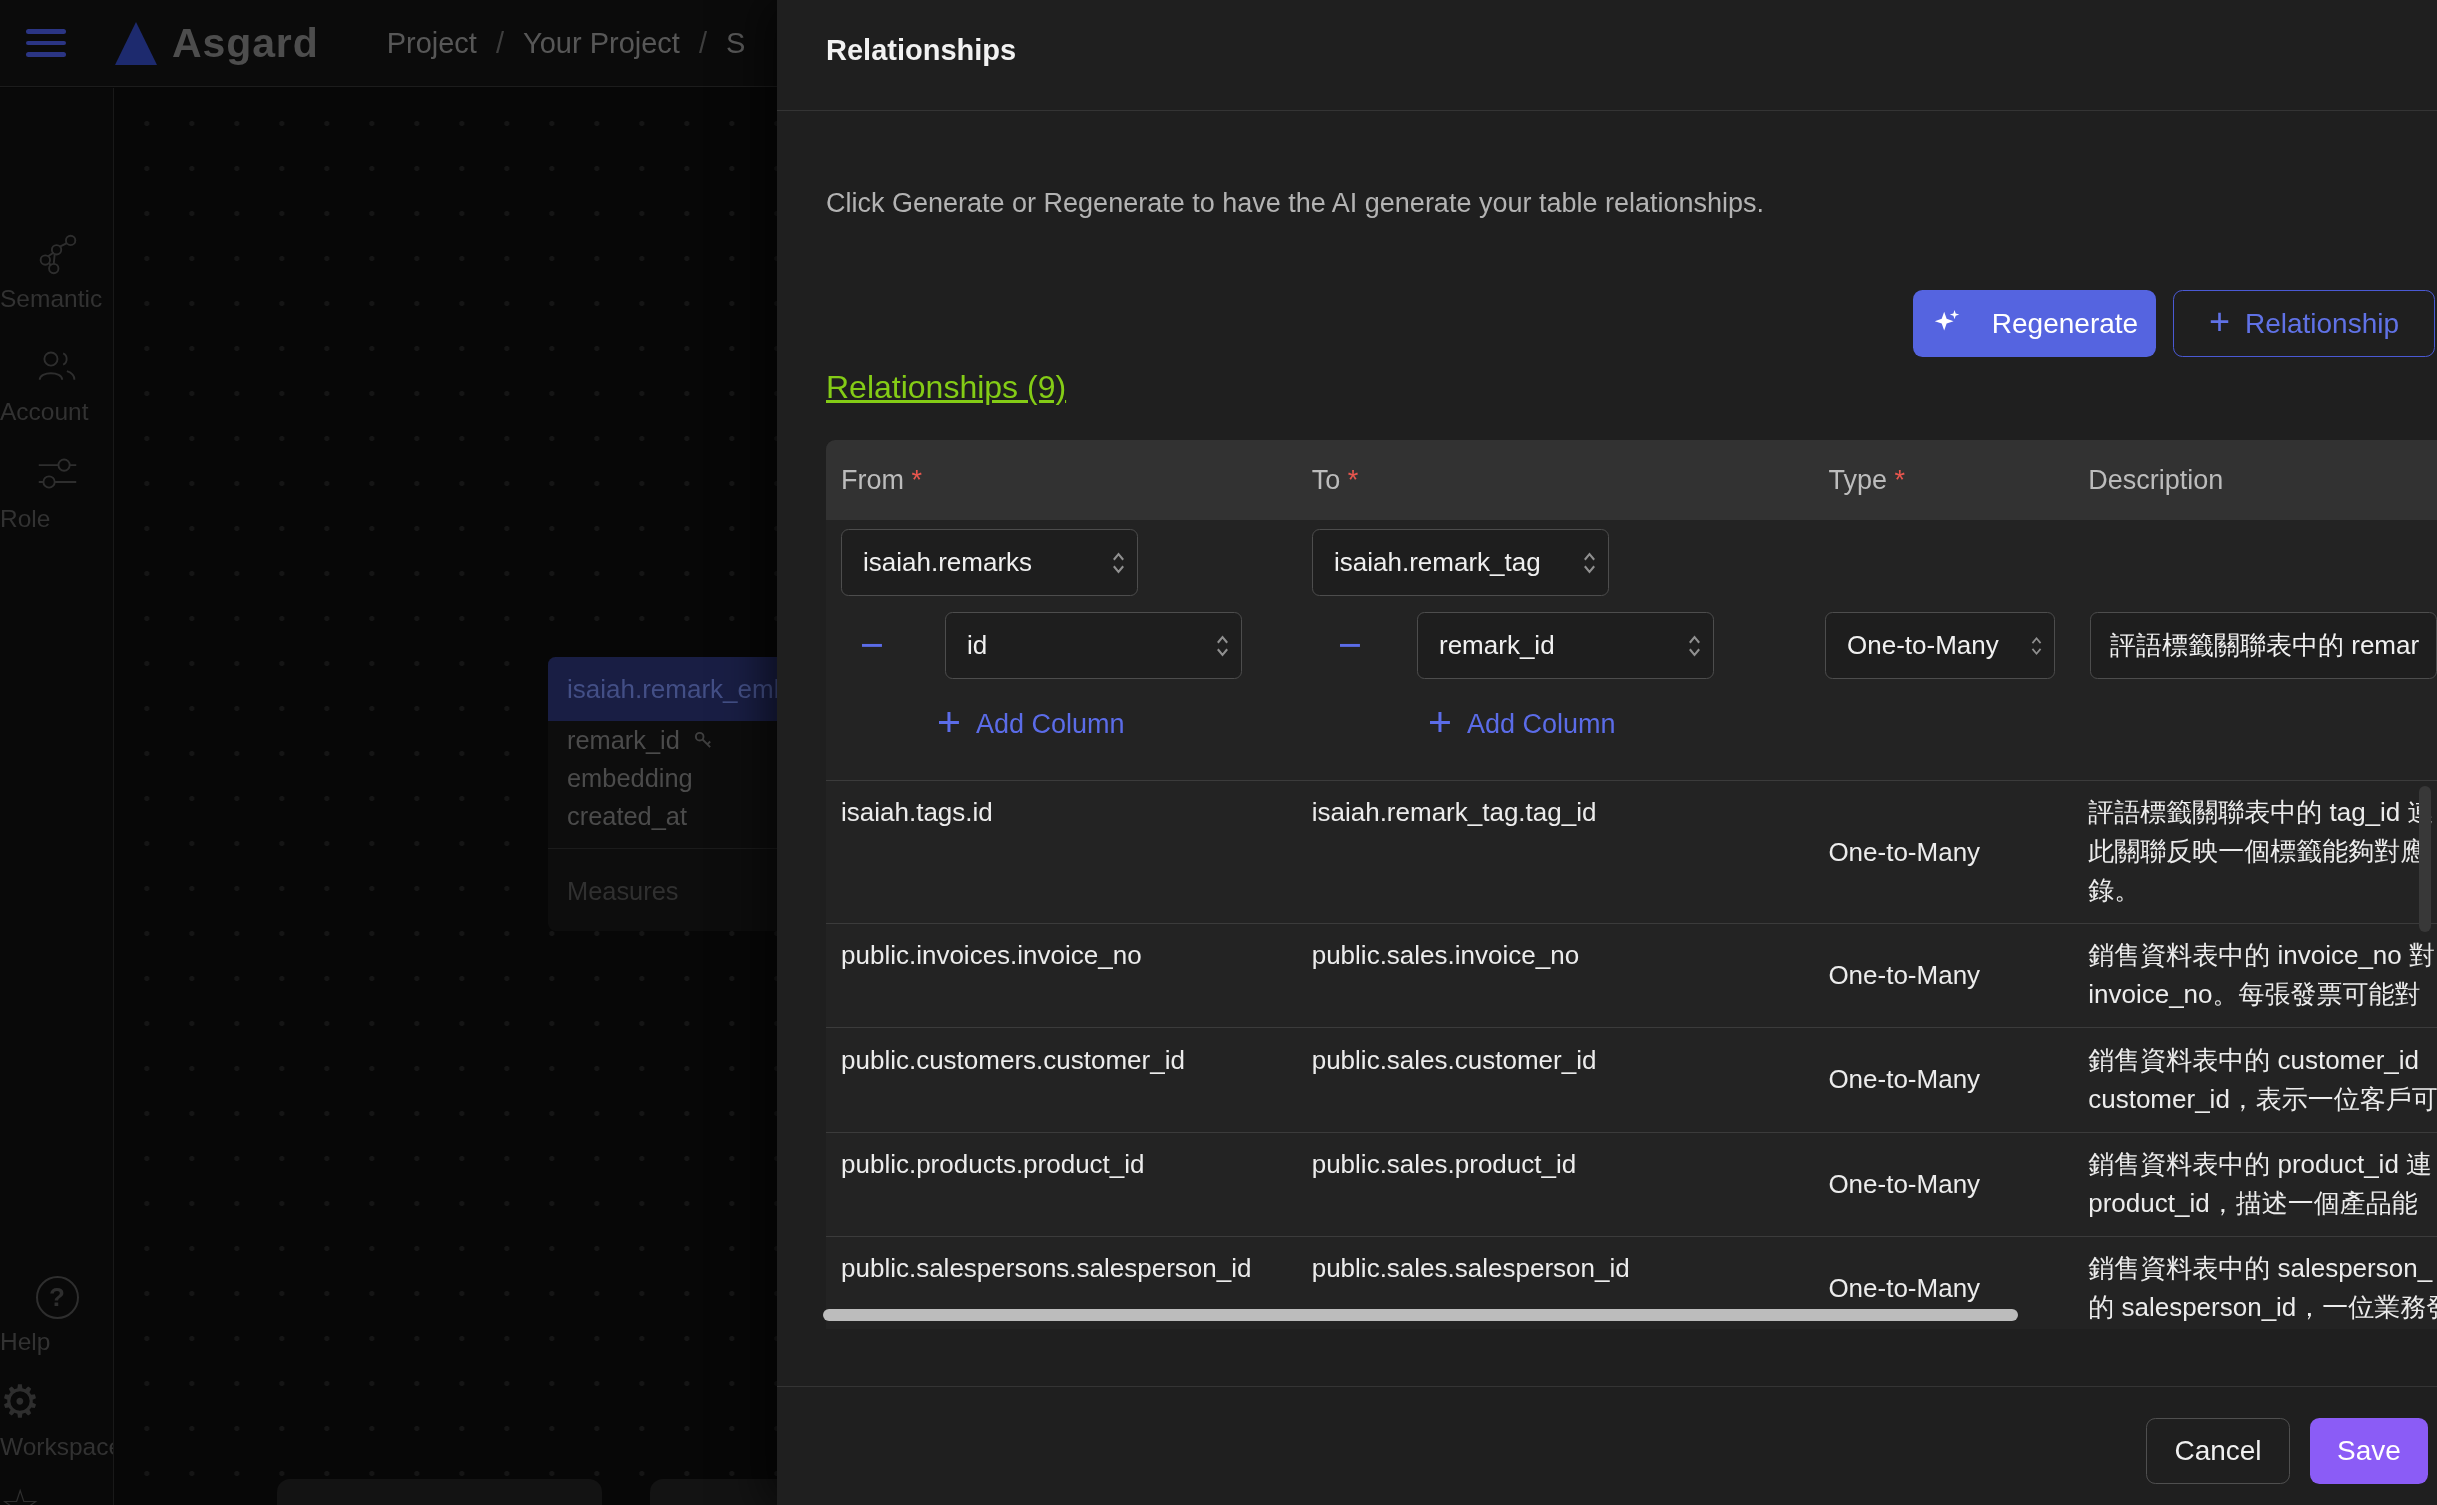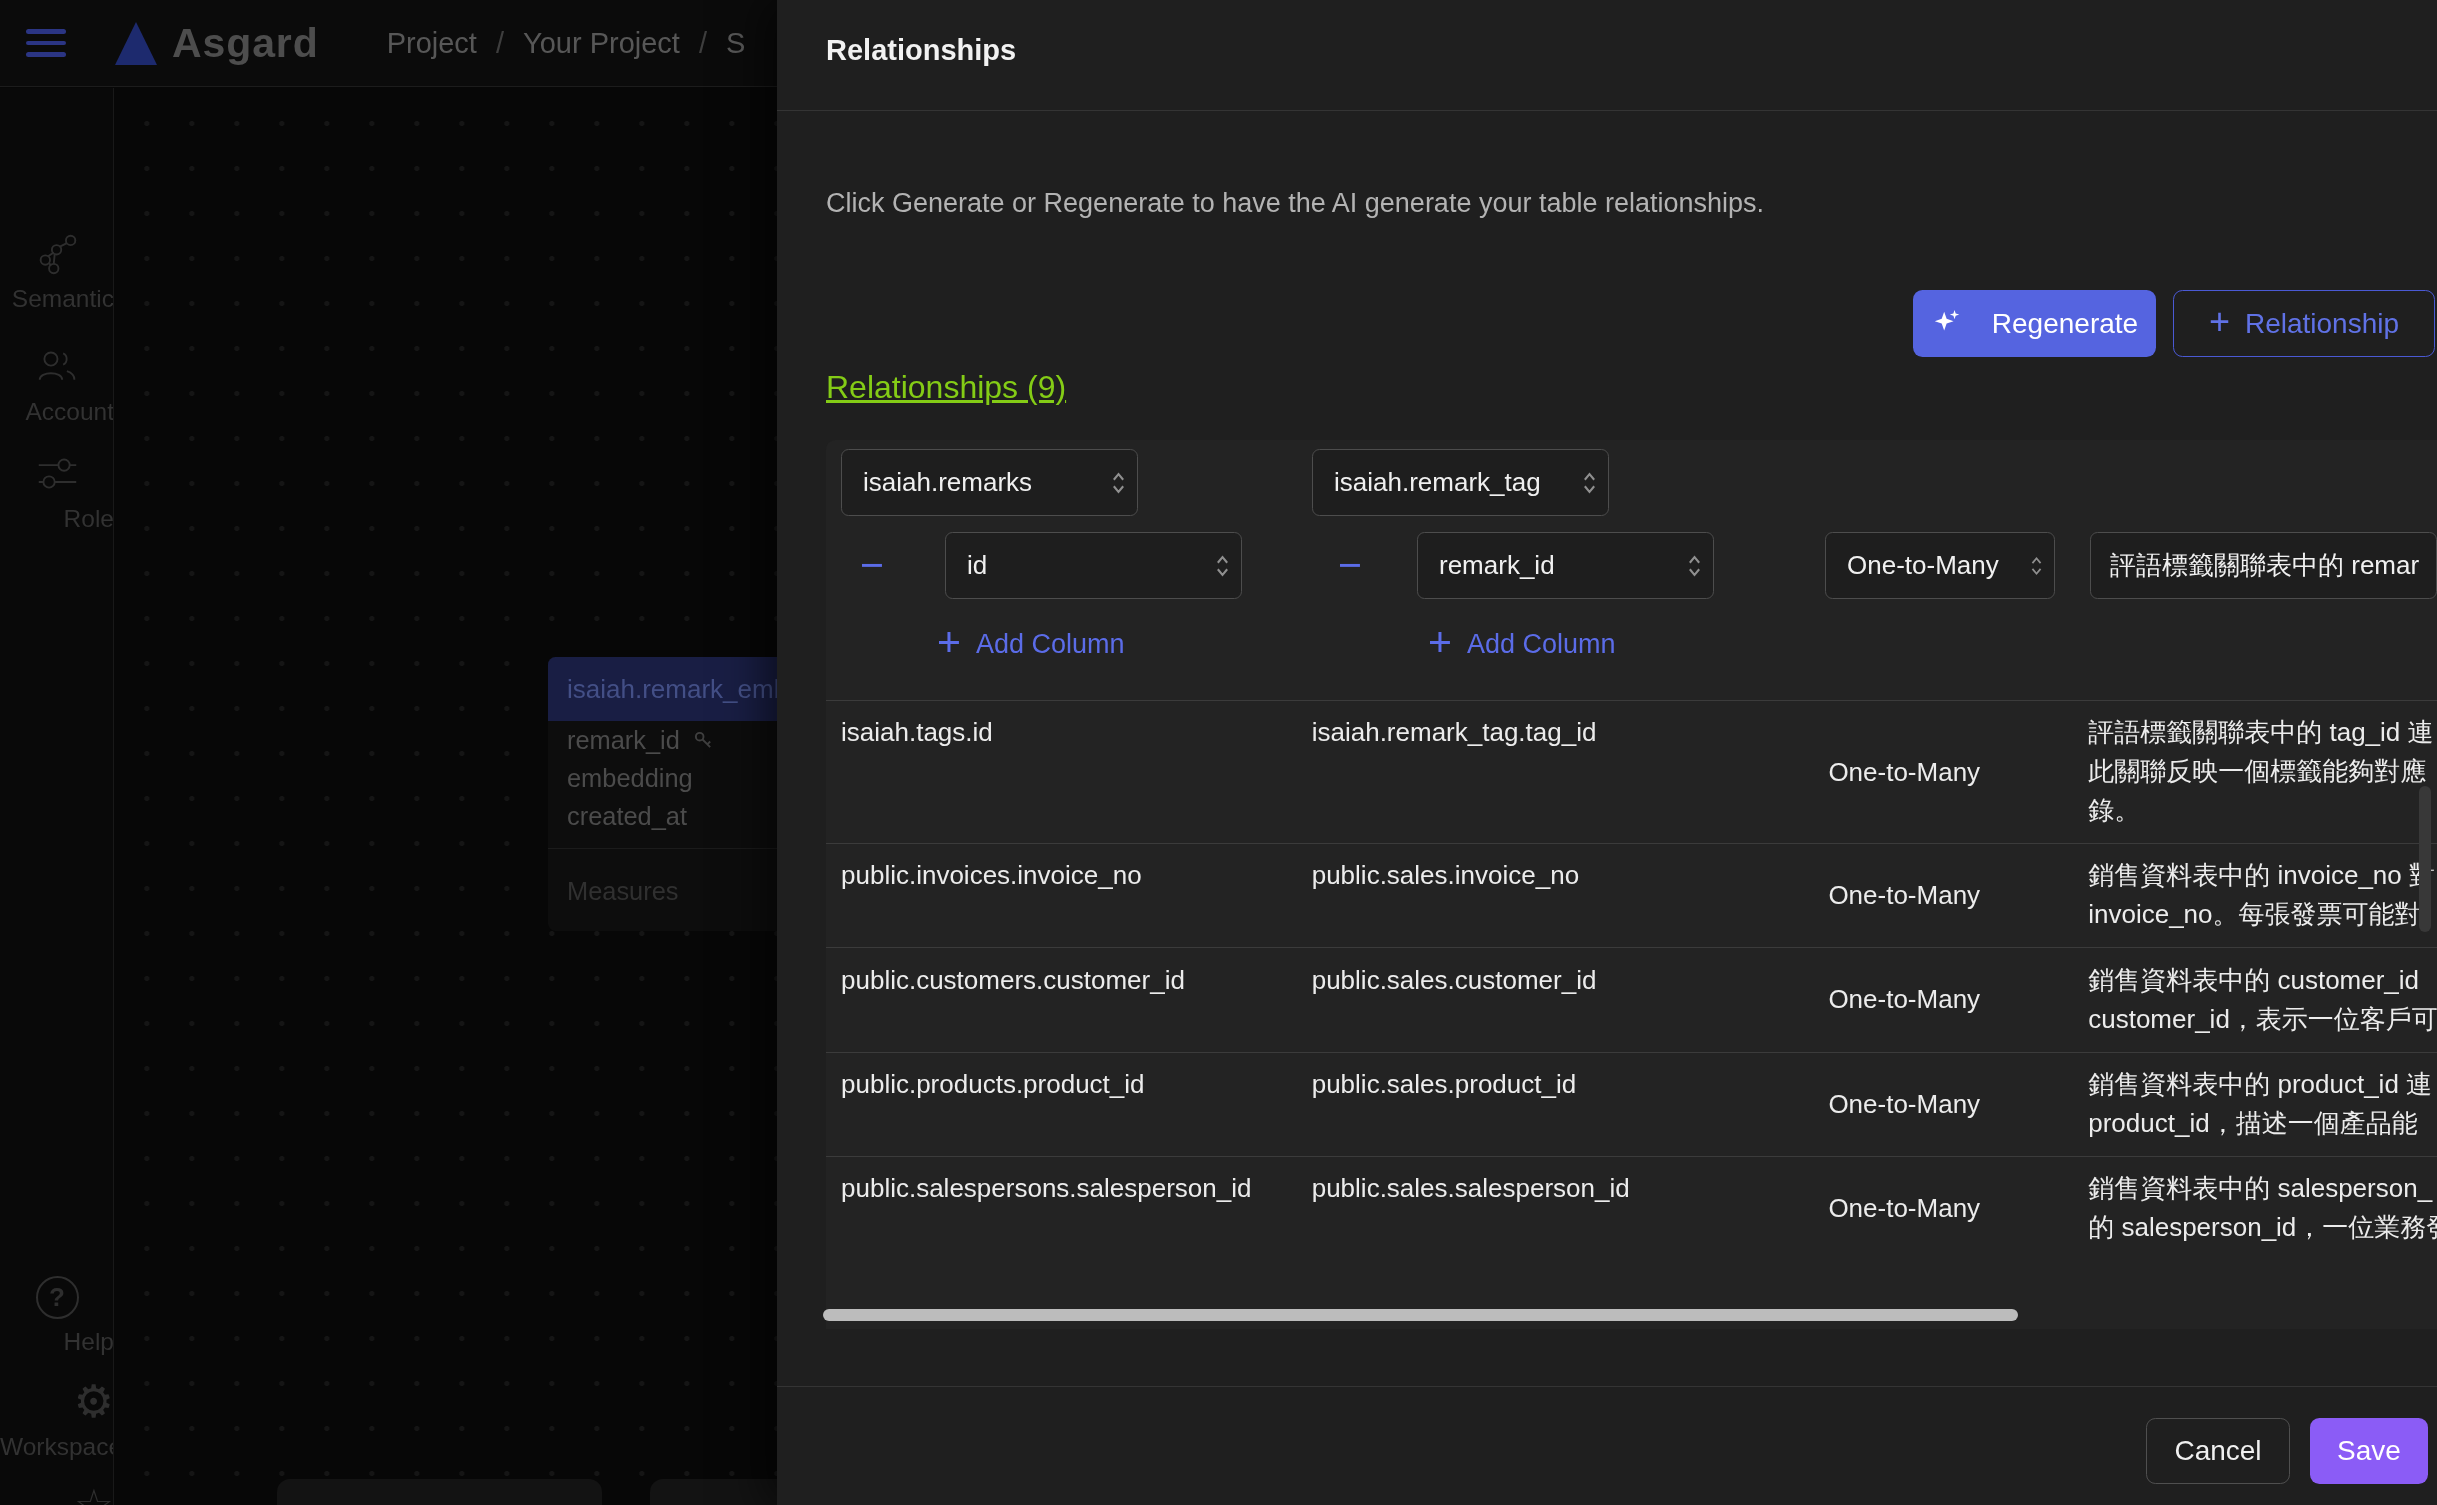--- a/index.html
+++ b/index.html
@@ -18,21 +18,21 @@
   .logo-tri { width:0; height:0; margin-left:49px;
     border-left:21.6px solid transparent; border-right:21.6px solid transparent; border-bottom:43px solid #1d2a6e; }
   .brand { margin-left:15px; font-size:41px; font-weight:700; color:#4d4d4d; letter-spacing:0.9px; }
   .breadcrumb { margin-left:68px; display:flex; gap:19px; font-size:29px; color:#575757; white-space:nowrap; }
   .breadcrumb .sep { color:#3e3e3e; }
   .breadcrumb .seg { cursor:pointer; }
 
   
   .sidebar { position:absolute; left:0; top:88px; width:114px; height:1418px;
     background:#090909; border-right:0.9px solid #191919; z-index:1; overflow:hidden; }
-  .side-item { position:absolute; left:0; width:114px; text-align:right; cursor:pointer; }
+  .side-item { position:absolute; left:0; width:114px; text-align:left; cursor:pointer; }
   .side-item .ic { display:flex; justify-content:center; }
   .side-item .lbl { margin-top:9.4px; font-size:24.5px; color:#323232; white-space:nowrap; }
   .side-item svg { stroke:#2e2e2e; fill:none; stroke-width:2; }
   .help-circle { width:43px; height:43px; border:2.8px solid #2e2e2e; border-radius:50%;
     display:flex; align-items:center; justify-content:center; font-size:26px; color:#2e2e2e; font-weight:700; margin:0 auto; }
   .glyph-ic { font-size:45px; color:#2e2e2e; line-height:1; }
 
   
   .canvas { position:absolute; left:115px; top:88px; width:2323px; height:1418px;
     background:#070707; z-index:0;
@@ -280,20 +280,26 @@
     <span>Regenerate</span>
   </div>
   <div class="btn btn-add-rel">
     <span class="plus-glyph">+</span>
     <span>Relationship</span>
   </div>
 
   <div class="section-title">Relationships (9)</div>
 
   <div class="rel-table">
+    <div class="rel-head">
+      <div class="hc c1"><span>From</span><span class="req">*</span></div>
+      <div class="hc c2"><span>To</span><span class="req">*</span></div>
+      <div class="hc c3"><span>Type</span><span class="req">*</span></div>
+      <div class="hc c4"><span>Description</span></div>
+    </div>
 
     <div class="rel-editor">
       <div class="sel sel-from-table">
         <span>isaiah.remarks</span>
         <span class="chev">
           <svg width="15" height="25.4" viewBox="0 0 16 27">
               <path d="M3 10 L8 4 L13 10"></path>
               <path d="M3 17 L8 23 L13 17"></path>
             </svg>
         </span>

